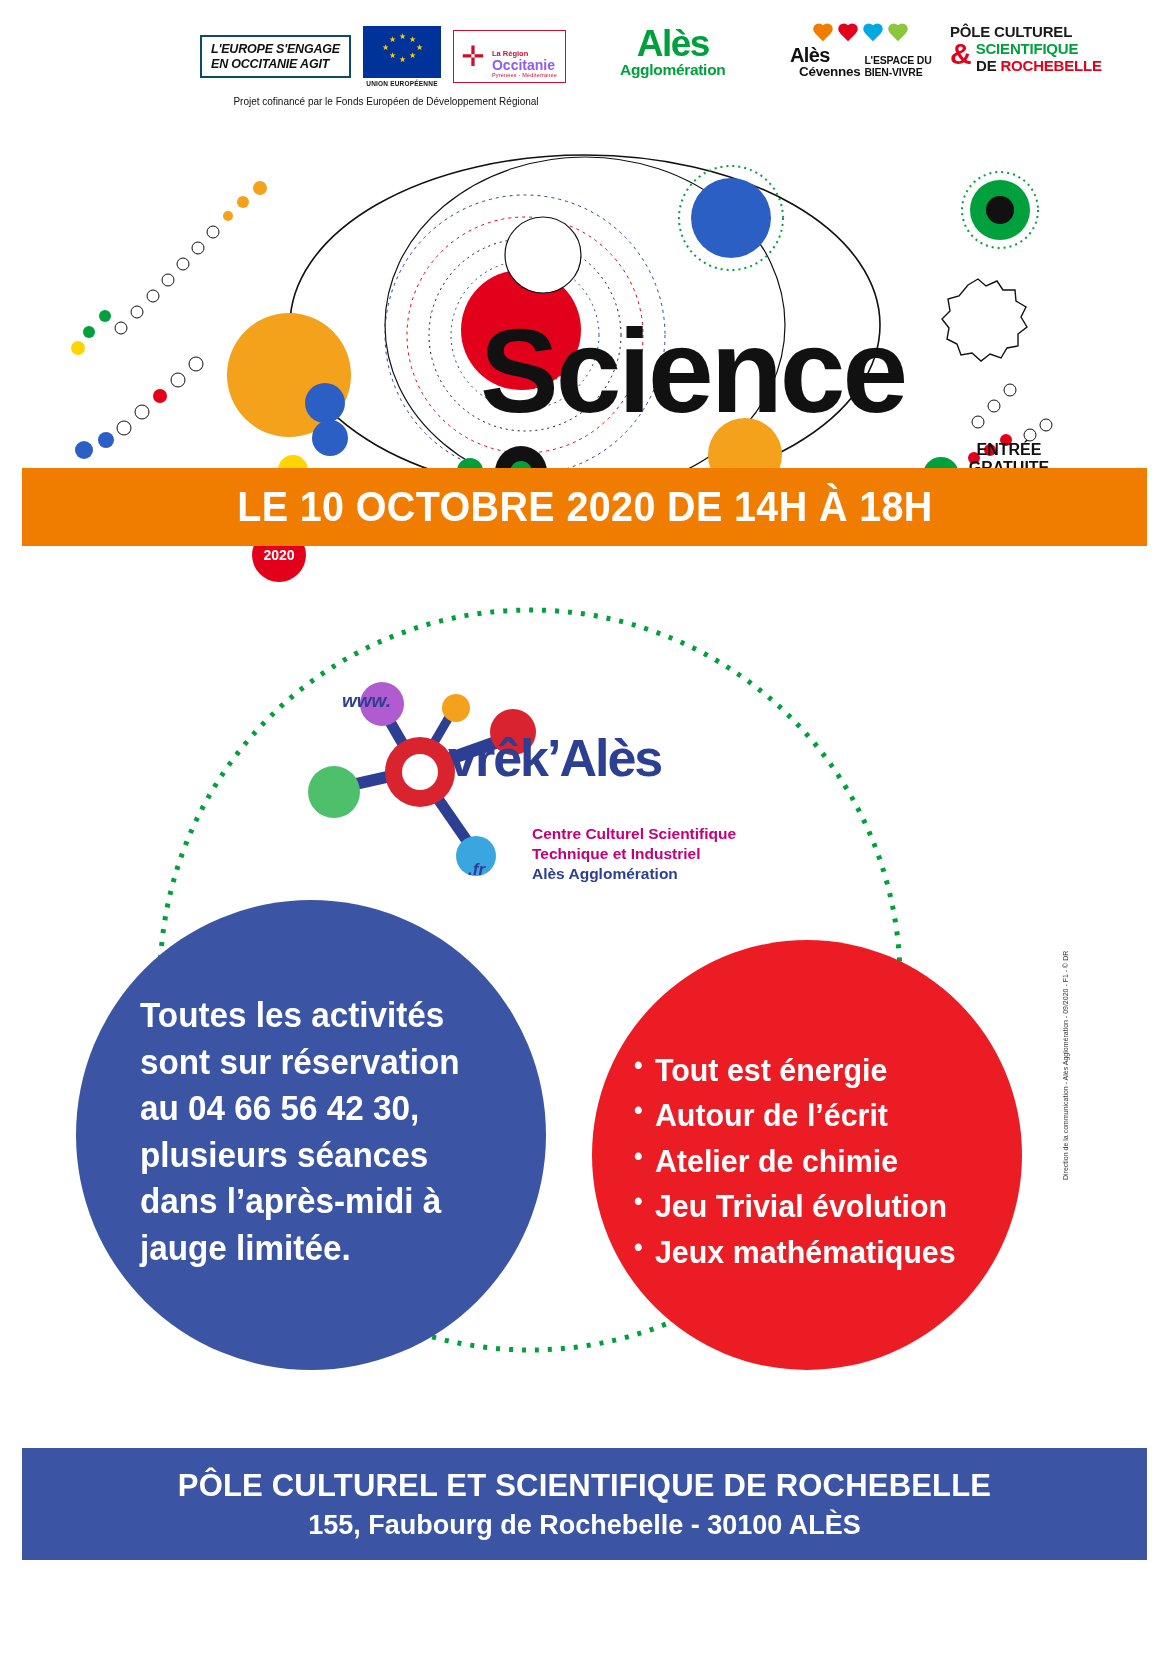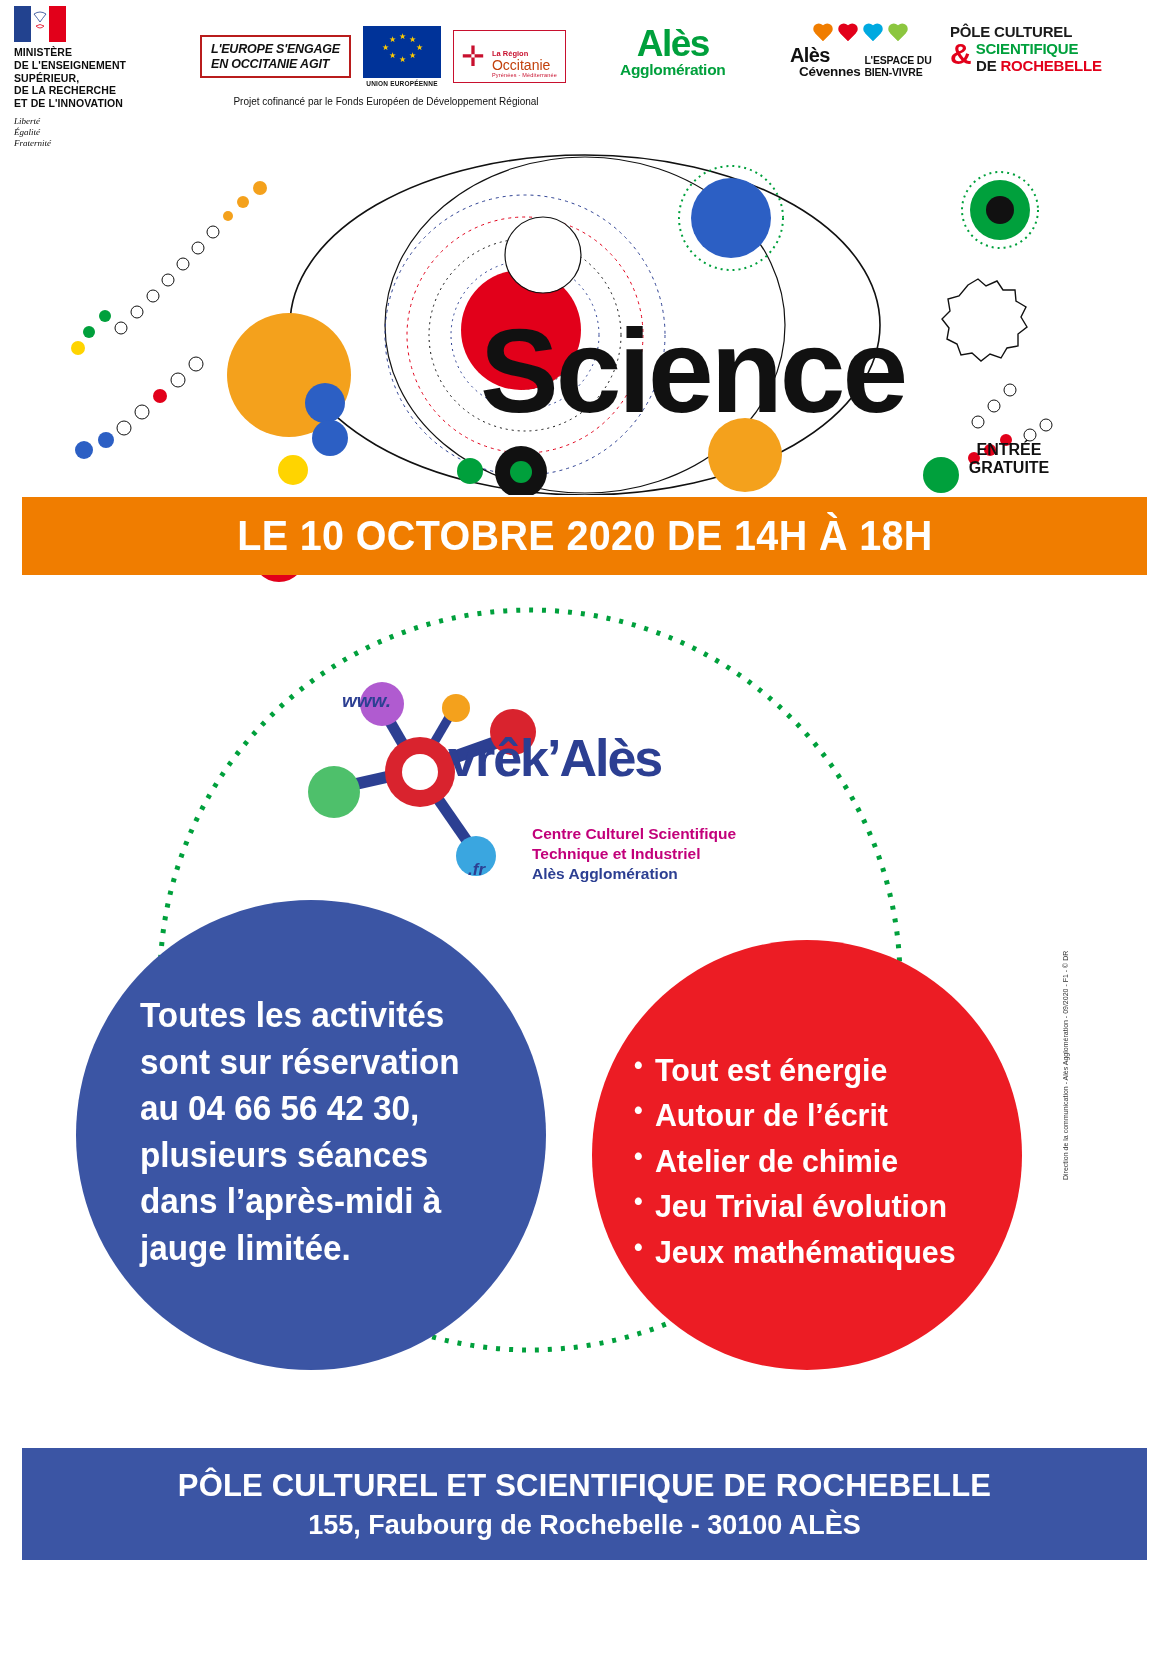--- a/index.html
+++ b/index.html
@@ -57,21 +57,21 @@
     position: absolute;
     left: 200px; top: 26px;
     width: 380px;
   }
   .eu-row {
     display: flex;
     align-items: center;
     gap: 12px;
   }
   .eu-engage {
-    border: 2px solid #b91c1c;
+    border: 2px solid #0c4a6e;
     padding: 5px 9px;
     font-size: 12.5px;
     font-weight: bold;
     line-height: 1.15;
     font-style: italic;
     color: #111;
     letter-spacing: -0.2px;
   }
   .eu-flag-box {
     text-align: center;
@@ -111,22 +111,22 @@
     text-align: center;
   }
   .occ-text .occ-l1 {
     font-size: 7.5px;
     color: #c8102e;
     font-weight: bold;
     margin-top: 14px;
   }
   .occ-text .occ-l2 {
     font-size: 14px;
-    color: #c2410c;
-    font-weight: normal;
+    color: #8b5cf6;
+    font-weight: bold;
     line-height: 1;
   }
   .occ-text .occ-l3 {
     font-size: 5.5px;
     color: #c8102e;
     letter-spacing: 0.2px;
   }
   .eu-note {
     margin-top: 9px;
     font-size: 10px;
@@ -288,21 +288,21 @@
     display: flex;
     flex-direction: column;
     align-items: center;
     justify-content: center;
     line-height: 1.15;
   }
 
   
   .date-banner {
     position: absolute;
-    left: 22px; top: 497px;
+    left: 22px; top: 468px;
     width: 1125px; height: 78px;
     background: #f07d00;
     display: flex;
     align-items: center;
     justify-content: center;
   }
   .date-banner .dt {
     color: #ffffff;
     font-size: 42px;
     font-weight: bold;
@@ -443,37 +443,20 @@
     font-size: 27px;
     font-weight: bold;
     font-family: "Liberation Sans Narrow", "Liberation Sans", sans-serif;
   }
 </style>
 </head>
 <body>
 
 <div class="logo-bar">
 
-  <div class="ministry">
-    <svg class="flag" viewBox="0 0 52 36">
-      <rect x="0" y="0" width="17" height="36" fill="#22428f"></rect>
-      <rect x="17" y="0" width="18" height="36" fill="#ffffff"></rect>
-      <rect x="35" y="0" width="17" height="36" fill="#e2001a"></rect>
-      <path d="M20 8 q6 -4 12 0 q-4 5 -6 8 q-2 -3 -6 -8z" fill="#ffffff" stroke="#22428f" stroke-width="0.8"></path>
-      <path d="M22 20 q4 -3 8 0 q-4 4 -8 0z" fill="#ffffff" stroke="#e2001a" stroke-width="0.8"></path>
-    </svg>
-    <div class="min-name" style="white-space:pre-line">MINISTÈRE
-DE L'ENSEIGNEMENT
-SUPÉRIEUR,
-DE LA RECHERCHE
-ET DE L'INNOVATION</div>
-    <div class="devise" style="white-space:pre-line">Liberté
-Égalité
-Fraternité</div>
-  </div>
 
   <div class="eu-group">
     <div class="eu-row">
       <div class="eu-engage">
         <div>L'EUROPE S'ENGAGE</div>
         <div>EN OCCITANIE AGIT</div>
       </div>
 
       <div class="eu-flag-box">
         <div class="eu-flag">

